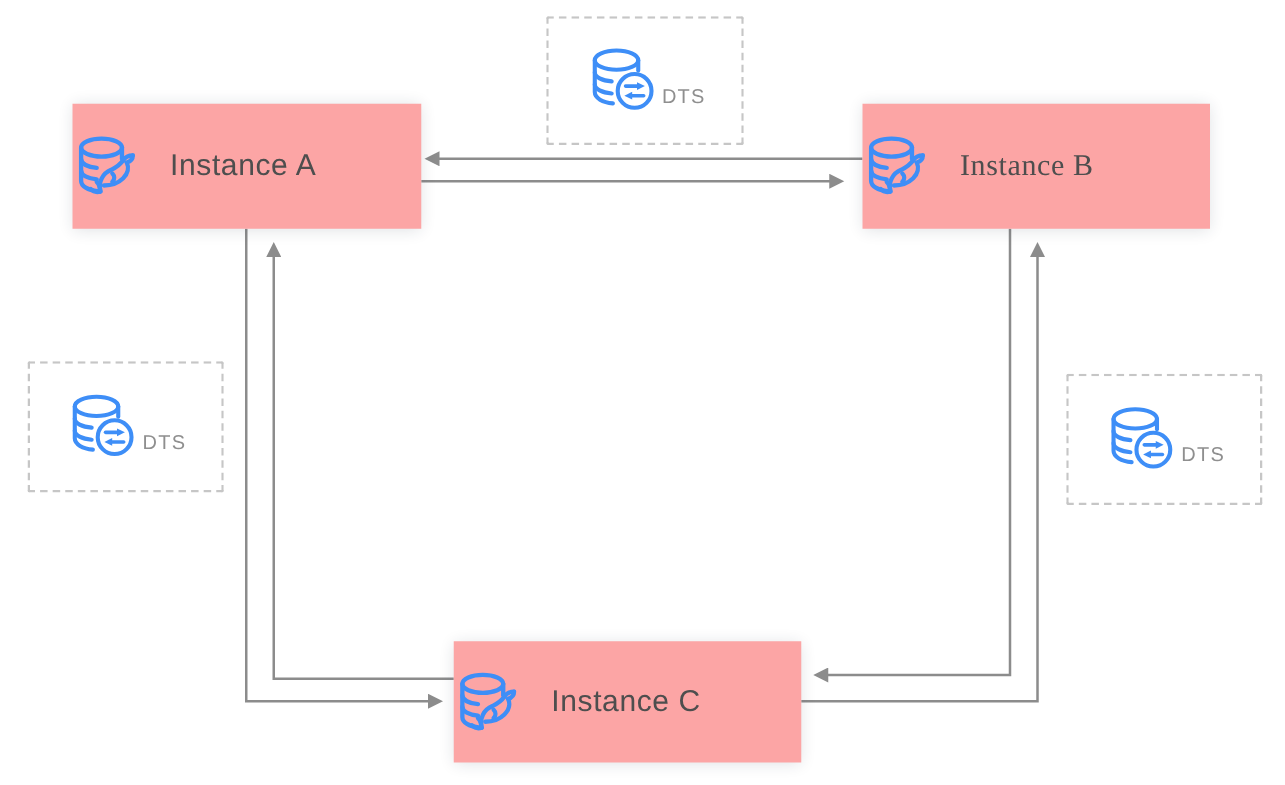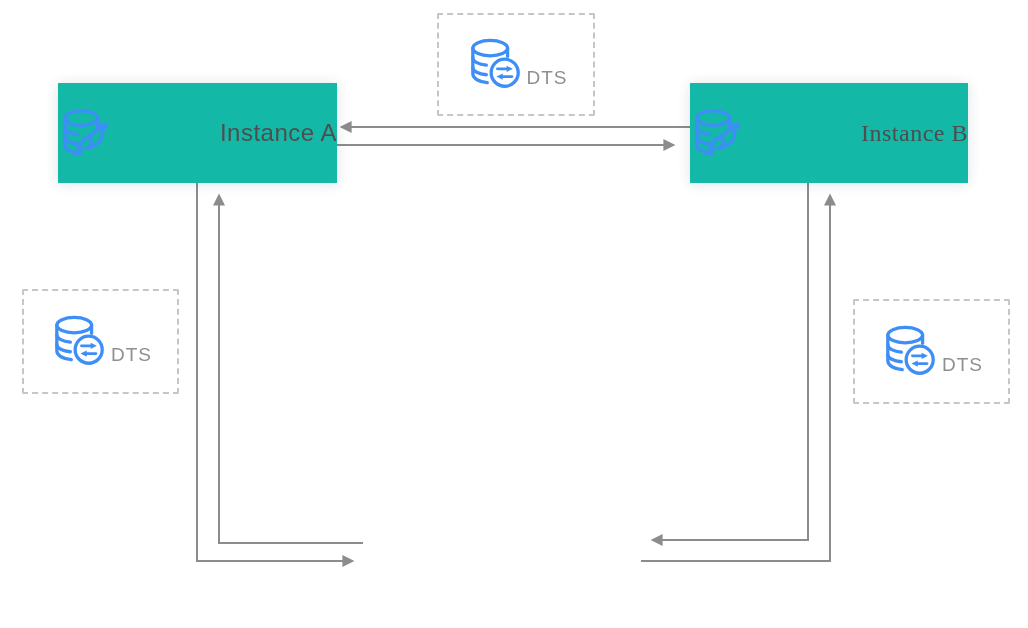--- a/index.html
+++ b/index.html
@@ -2,33 +2,33 @@
 <html><head>
 <meta charset="utf-8">
 <style>
   html,body { margin:0; padding:0; background:#fff; }
   .stage {
     position:relative; width:1028px; height:628px; background:#ffffff;
     font-family:"Liberation Sans", sans-serif; overflow:hidden;
   }
   .arrows { position:absolute; left:0; top:0; z-index:1; }
   .node {
-    position:absolute; background:#14b8a6; z-index:2;
+    position:absolute; background:#fca5a5; z-index:2;
     box-shadow:0 1px 12px rgba(31,45,61,0.14);
-    display:flex; align-items:center; justify-content:space-between; gap:20px;
+    display:flex; align-items:center; justify-content:flex-start; gap:20px;
   }
   .node .label { font-size:24px; color:#4e4e4e; letter-spacing:0.5px; white-space:nowrap; }
   #instance-a { left:58px;  top:83px;  width:279px; height:100px; }
   #instance-b { left:690px; top:83px;  width:278px; height:100px;font-family:Liberation Serif, serif; }
   #instance-c { left:363px; top:513px; width:278px; height:97px;  }
   .dts {
     position:absolute; z-index:2; border:2px dashed #c6c6c6; border-radius:2px;
     display:flex; align-items:center; justify-content:center;
   }
-  .dts .label { font-size:19px; color:#8f8f8f; margin-top:26px; letter-spacing:1px; }
+  .dts .label { font-size:16px; color:#8f8f8f; margin-top:26px; letter-spacing:1px; }
   #dts-top   { left:437px; top:13px;  width:154px; height:99px;  }
   #dts-left  { left:22px;  top:289px; width:153px; height:101px; }
   #dts-right { left:853px; top:299px; width:153px; height:101px; }
   .icon { flex:0 0 auto; display:block; }
 </style>
 </head>
 <body>
 
 <div class="stage">
 
@@ -73,20 +73,35 @@
       <path d="M7 29.5 c0 4 5.5 6.8 13 7.4"></path>
       <path d="M23 47 c-2 -8 2 -15 9 -18 c4 -2 8 -5 10 -8 c2 -3 5 -4 8 -4"></path>
       <path d="M50 17 c0 3 -2 5 -5 6 c2 4 1 9 -3 13 c-4 4 -10 6 -16 6"></path>
       <path d="M23 47 c-3 1 -6 0 -8 -2"></path>
       <path d="M23 47 c0 -3 -1 -6 -3 -8"></path>
       <path d="M33 32 c2 2 2 5 0 7"></path>
     </svg>
     <span class="label">Instance B</span>
   </div>
 
+  <div class="node" id="instance-c">
+    <svg class="icon" width="58" height="50" viewBox="0 0 60 52" fill="none" stroke="#3E8EF7" stroke-width="3.6" stroke-linecap="round">
+      <ellipse cx="24" cy="10.5" rx="17" ry="7.5"></ellipse>
+      <path d="M7 10.5 V38 c0 4.6 5.8 8 13.5 8.8"></path>
+      <path d="M41 10.5 V20"></path>
+      <path d="M7 20 c0 4 5.5 6.8 13 7.4"></path>
+      <path d="M7 29.5 c0 4 5.5 6.8 13 7.4"></path>
+      <path d="M23 47 c-2 -8 2 -15 9 -18 c4 -2 8 -5 10 -8 c2 -3 5 -4 8 -4"></path>
+      <path d="M50 17 c0 3 -2 5 -5 6 c2 4 1 9 -3 13 c-4 4 -10 6 -16 6"></path>
+      <path d="M23 47 c-3 1 -6 0 -8 -2"></path>
+      <path d="M23 47 c0 -3 -1 -6 -3 -8"></path>
+      <path d="M33 32 c2 2 2 5 0 7"></path>
+    </svg>
+    <span class="label">Instance C</span>
+  </div>
 
   <div class="dts" id="dts-top">
     <svg class="icon" width="62" height="56" viewBox="0 0 64 58" fill="none" stroke="#3E8EF7" stroke-width="3.4" stroke-linecap="round">
       <ellipse cx="26" cy="11.5" rx="18" ry="8"></ellipse>
       <path d="M8 11.5 V38 c0 5 6.5 8.6 15 9.3"></path>
       <path d="M44 11.5 V20"></path>
       <path d="M8 21.5 c0 4 6 7 14 7.6"></path>
       <path d="M8 31.5 c0 4 6 7 14 7.6"></path>
       <circle cx="41" cy="37" r="14" fill="#ffffff"></circle>
       <path d="M33.5 33 H43" stroke-width="3"></path>

